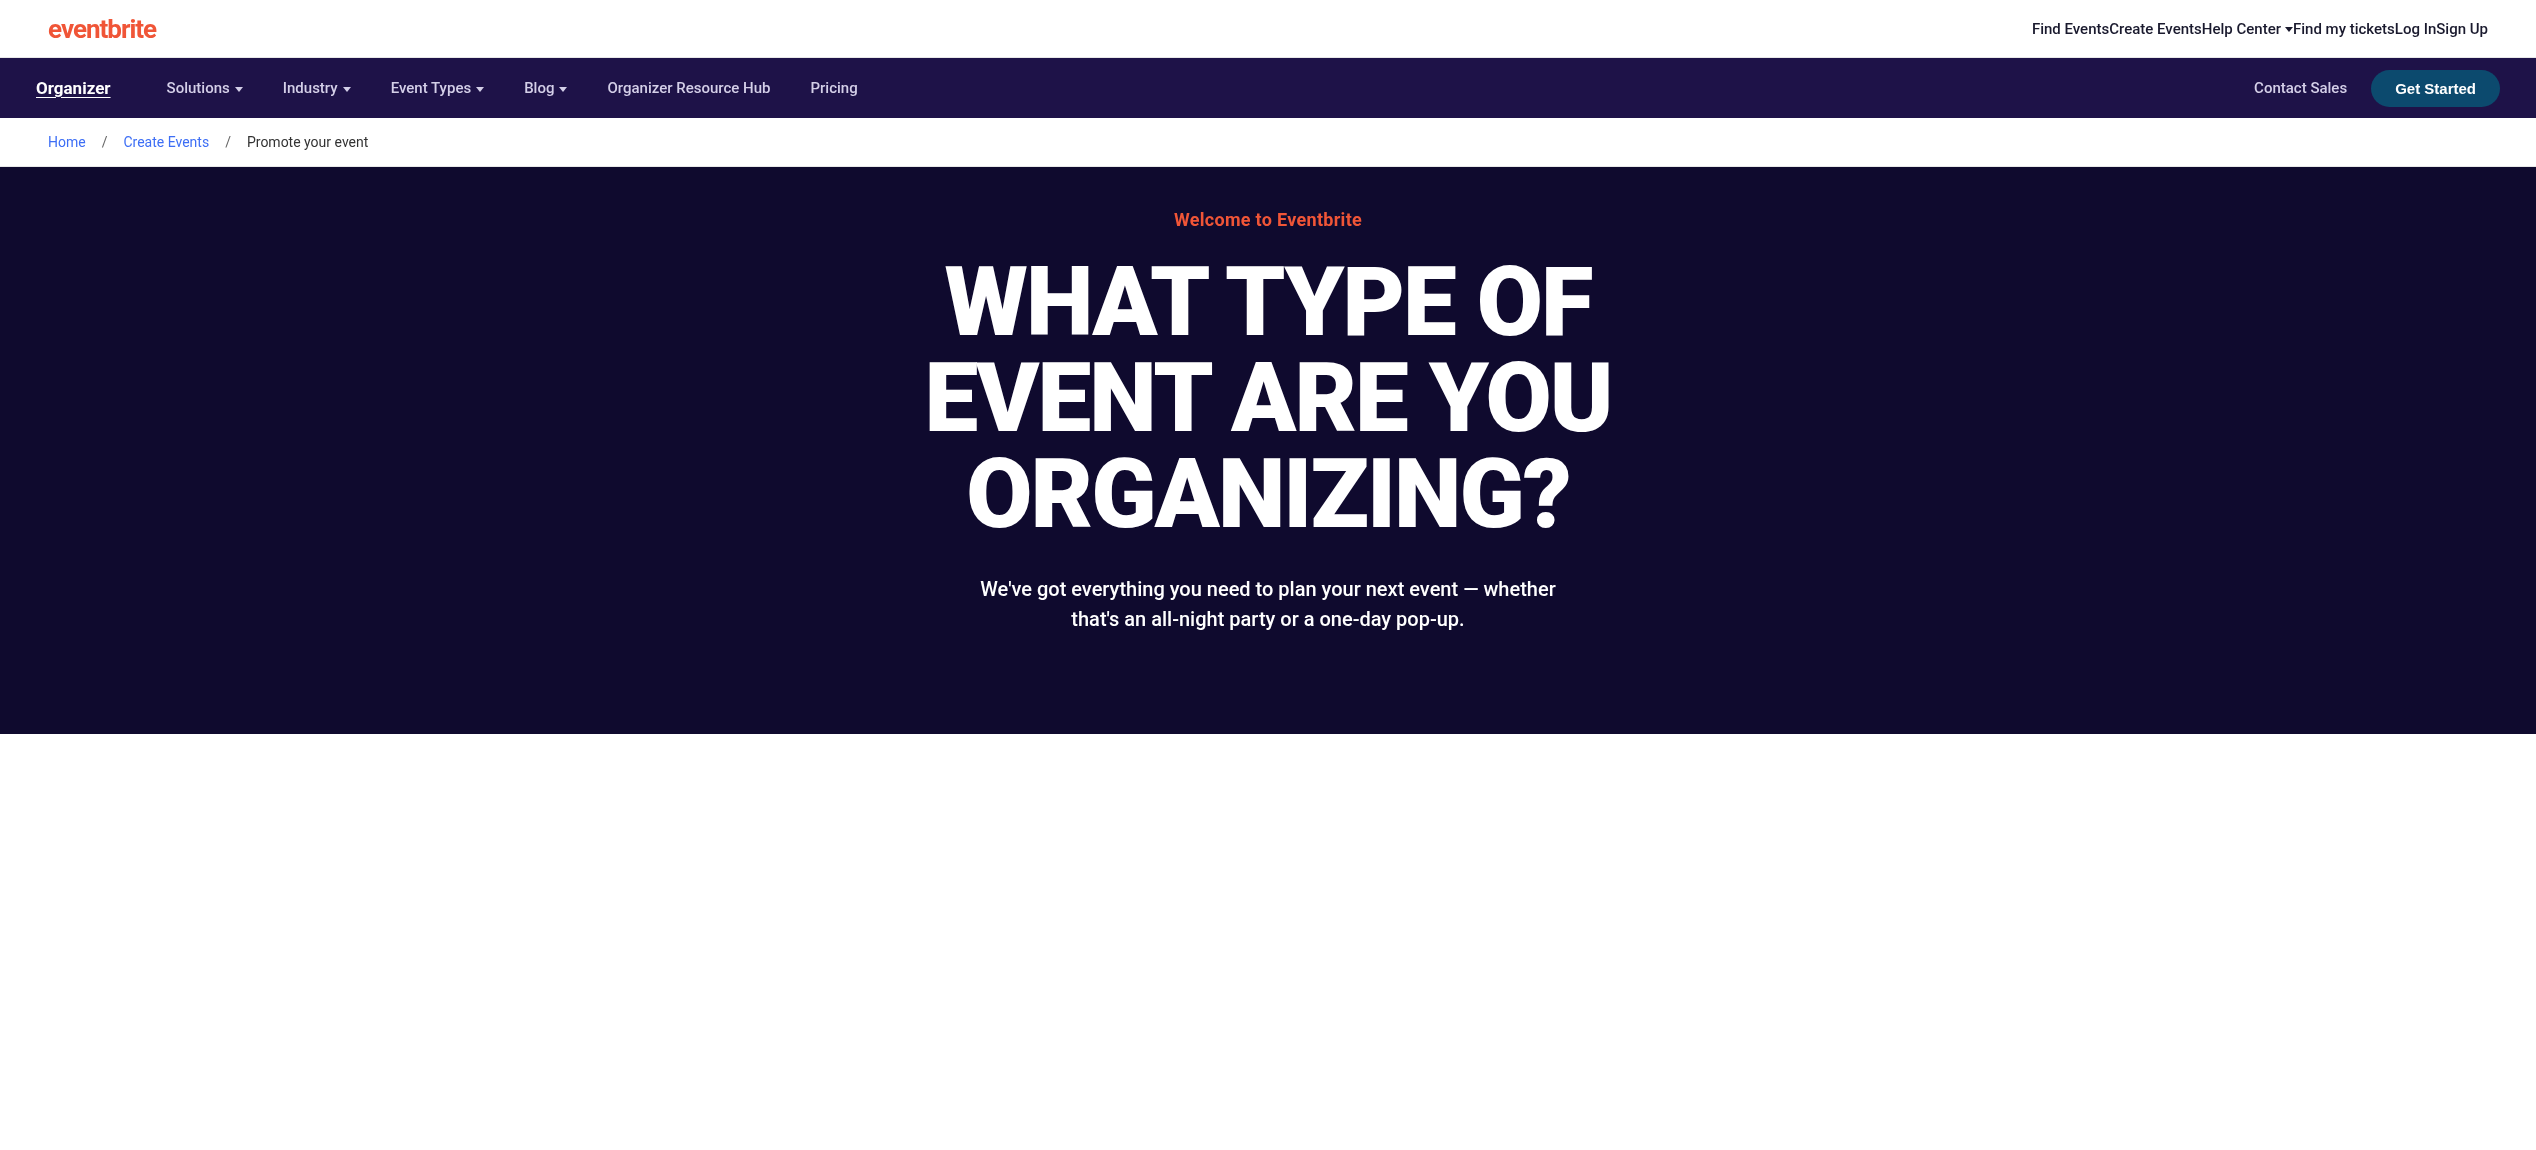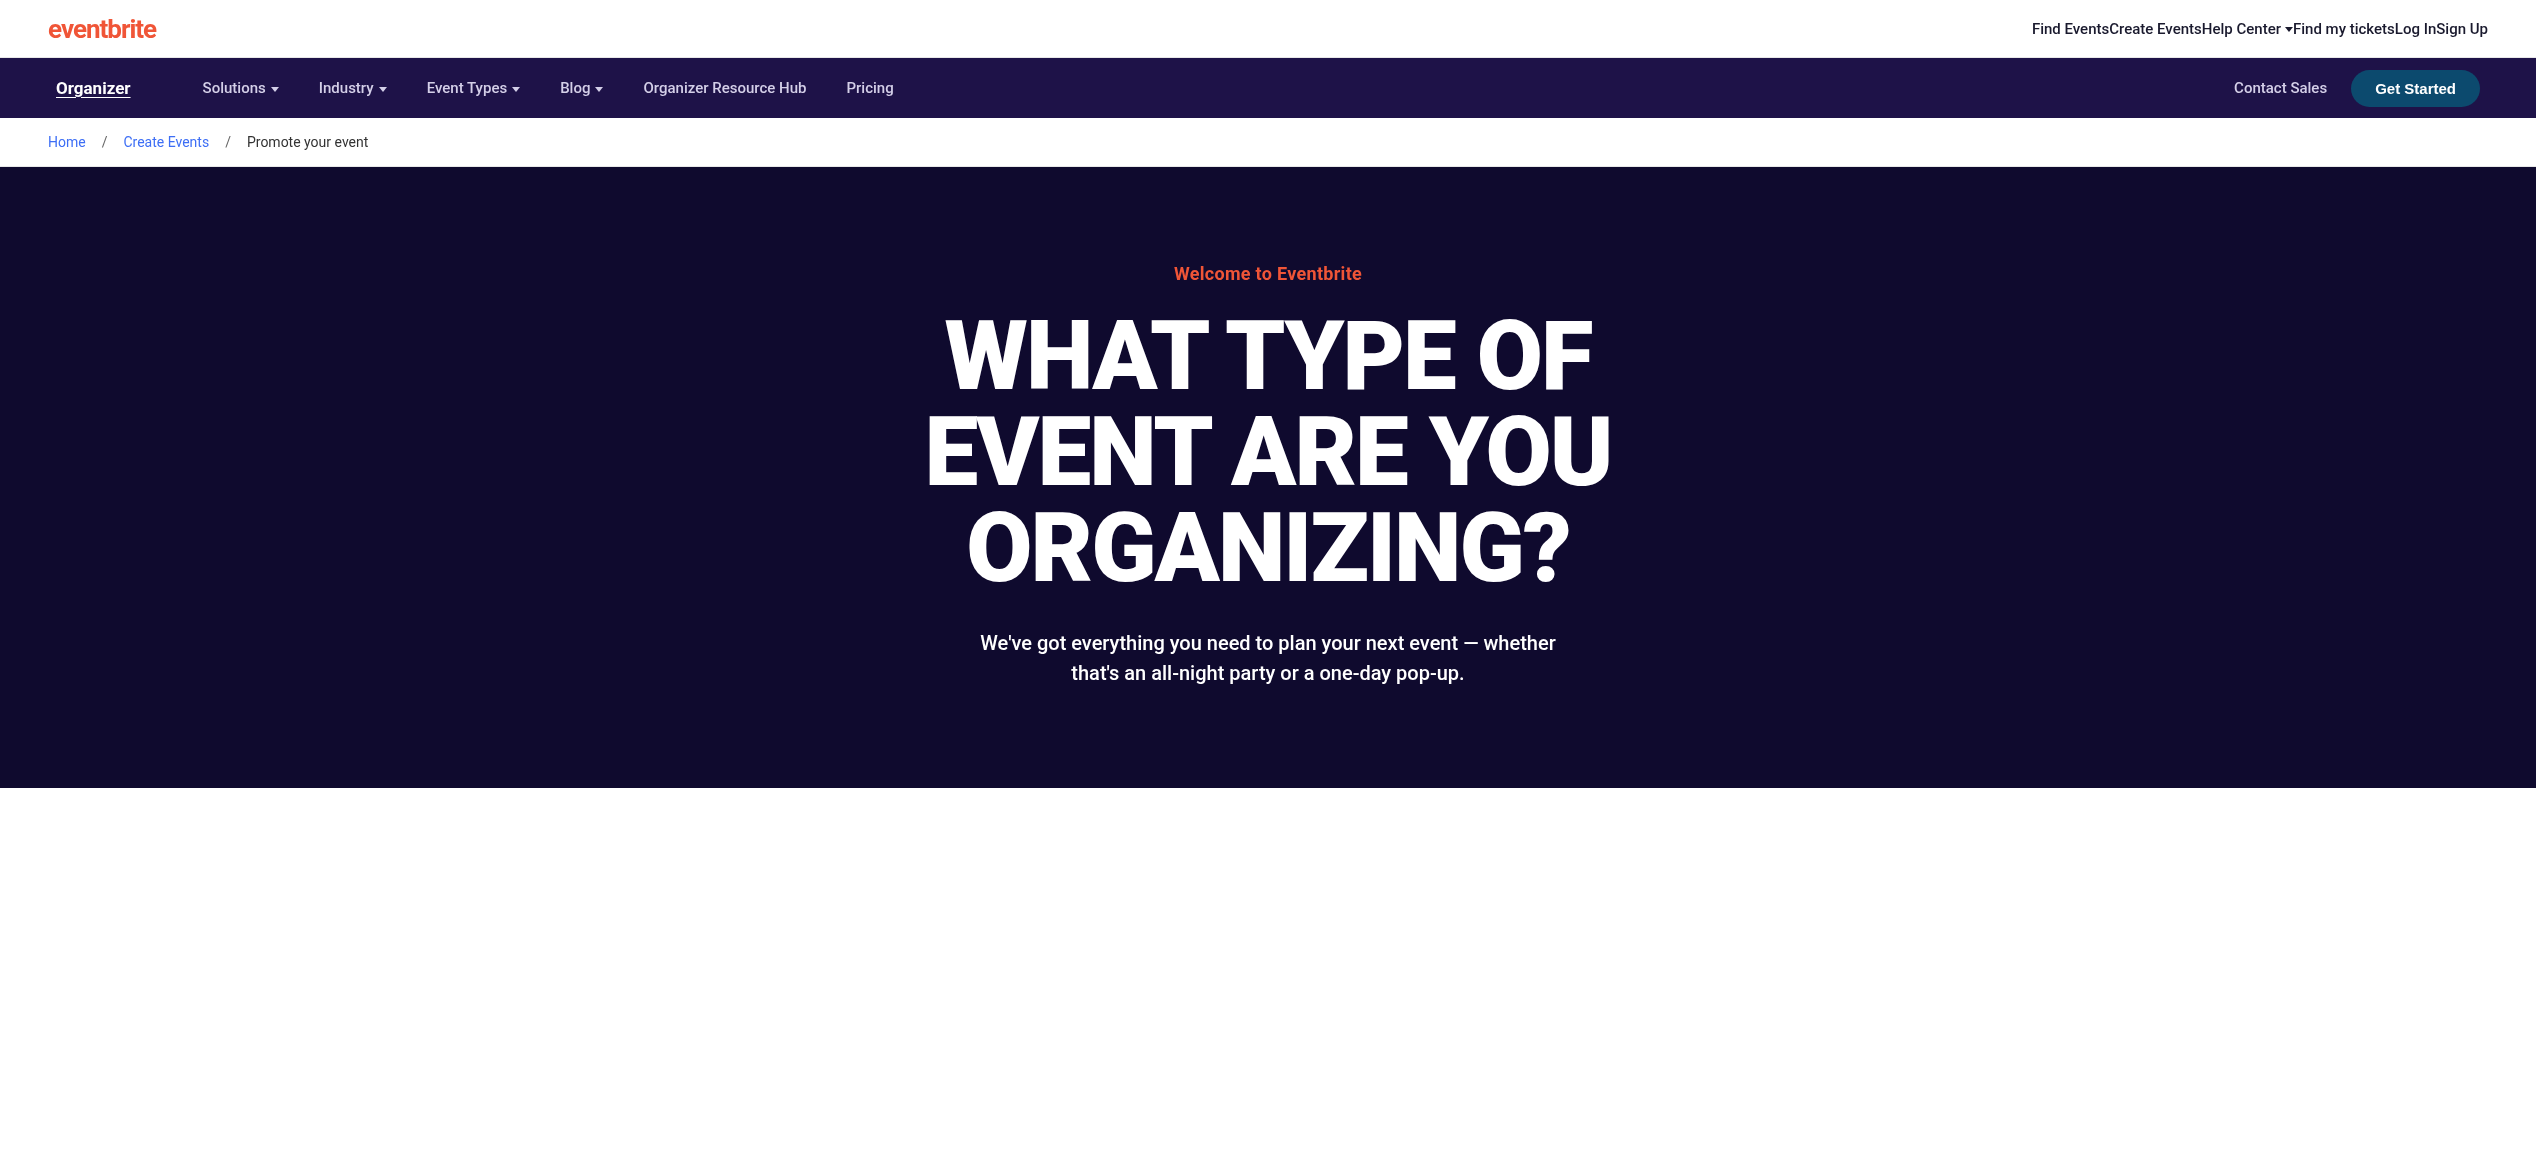--- a/index.html
+++ b/index.html
@@ -57,24 +57,24 @@
       border-left: 4px solid transparent;
       border-right: 4px solid transparent;
       border-top: 5px solid #1a1a2e;
       margin-top: 2px;
     }
 
     
     #organizer-nav {
       display: flex;
       align-items: center;
-      padding: 0 56px;
+      padding: 0 36px;
       height: 60px;
       background: #1e1248;
-      gap: 16px;
+      gap: 0;
     }
 
     .organizer-label {
       color: #fff;
       font-size: 17px;
       font-weight: 700;
       margin-right: 40px;
       text-decoration: underline;
       text-underline-offset: 3px;
     }
@@ -150,21 +150,21 @@
 
     
     #hero {
       background: #0f0a2e;
       min-height: 520px;
       display: flex;
       flex-direction: column;
       align-items: center;
       justify-content: center;
       text-align: center;
-      padding: 96px 48px 100px;
+      padding: 42px 48px 100px;
     }
 
     .hero-welcome {
       color: #f05537;
       font-size: 18px;
       font-weight: 700;
       margin-bottom: 24px;
       letter-spacing: 0.3px;
     }
 

